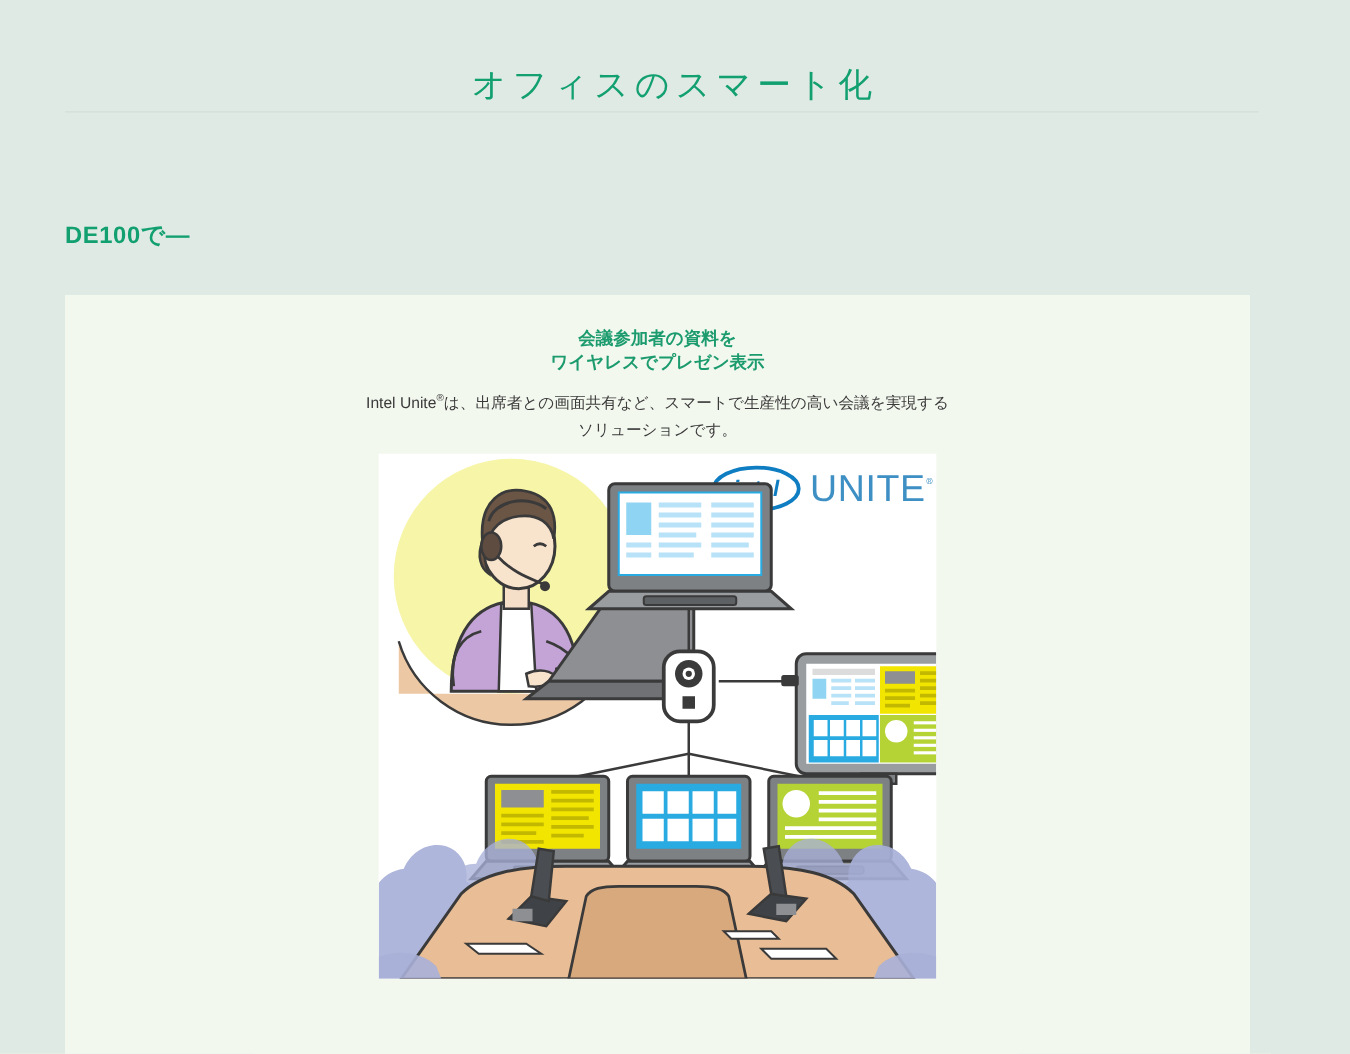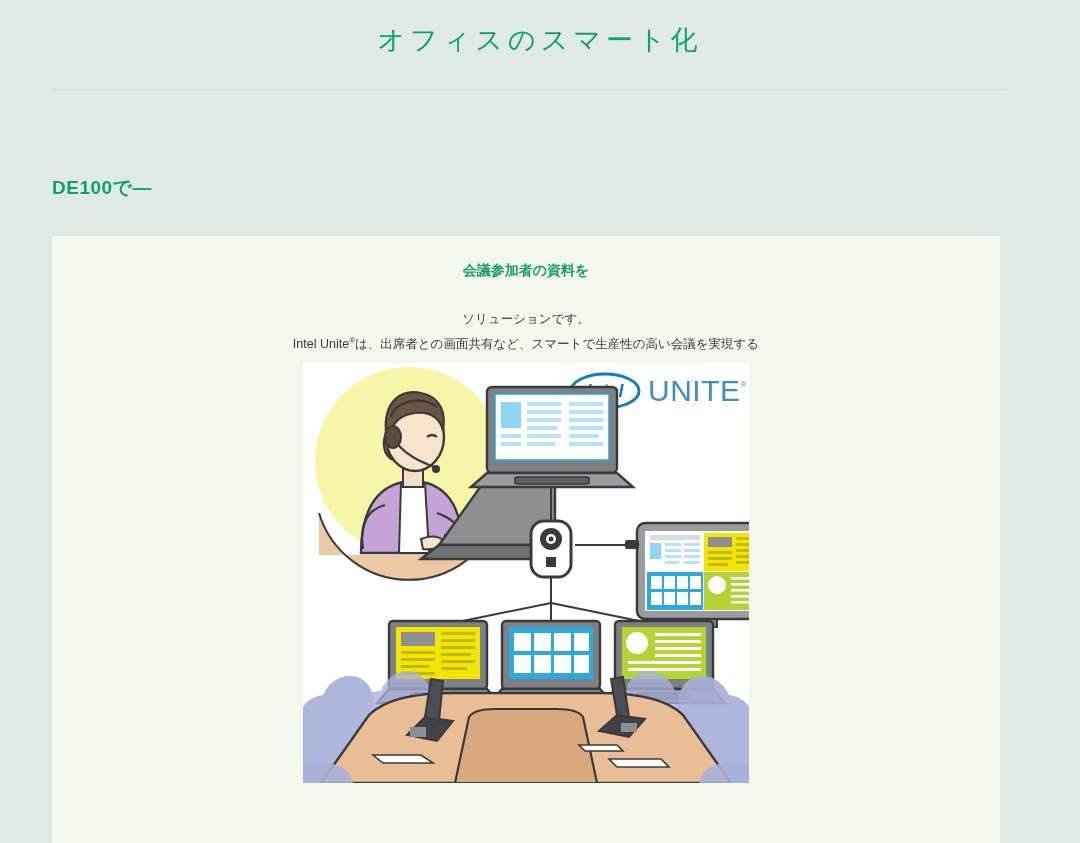--- a/index.html
+++ b/index.html
@@ -15,21 +15,21 @@
   }
   .page {
     position: relative;
     width: 1080px;
     height: 843px;
   }
   
   .page-title {
     position: absolute;
     left: 0;
-    top: 22px;
+    top: 50px;
     width: 1080px;
     text-align: center;
     font-size: 27px;
     font-weight: 500;
     letter-spacing: 5px;
     color: #12a071;
     white-space: nowrap;
   }
   .title-divider {
     position: absolute;
@@ -115,27 +115,28 @@
 
   <div class="title-divider"></div>
 
   <div class="lead-small">DE100で—</div>
 
 
   <div class="card">
 
     <div class="card-heading">
       <div>会議参加者の資料を</div>
+      <div>ワイヤレスでプレゼン表示</div>
     </div>
 
     <div class="card-body">
-      <div>ソリューションです。</div>
       <div>
         <span>Intel Unite</span><sup>®</sup><span>は、出席者との画面共有など、スマートで生産性の高い会議を実現する</span>
       </div>
+      <div>ソリューションです。</div>
     </div>
 
     <div class="illustration">
       <svg class="illu-svg" width="446" height="420" viewBox="0 0 446 420">
 
         <defs>
           <clipPath id="clipFrame">
               <rect x="0" y="0" width="446" height="420"></rect>
             </clipPath>
         </defs>

